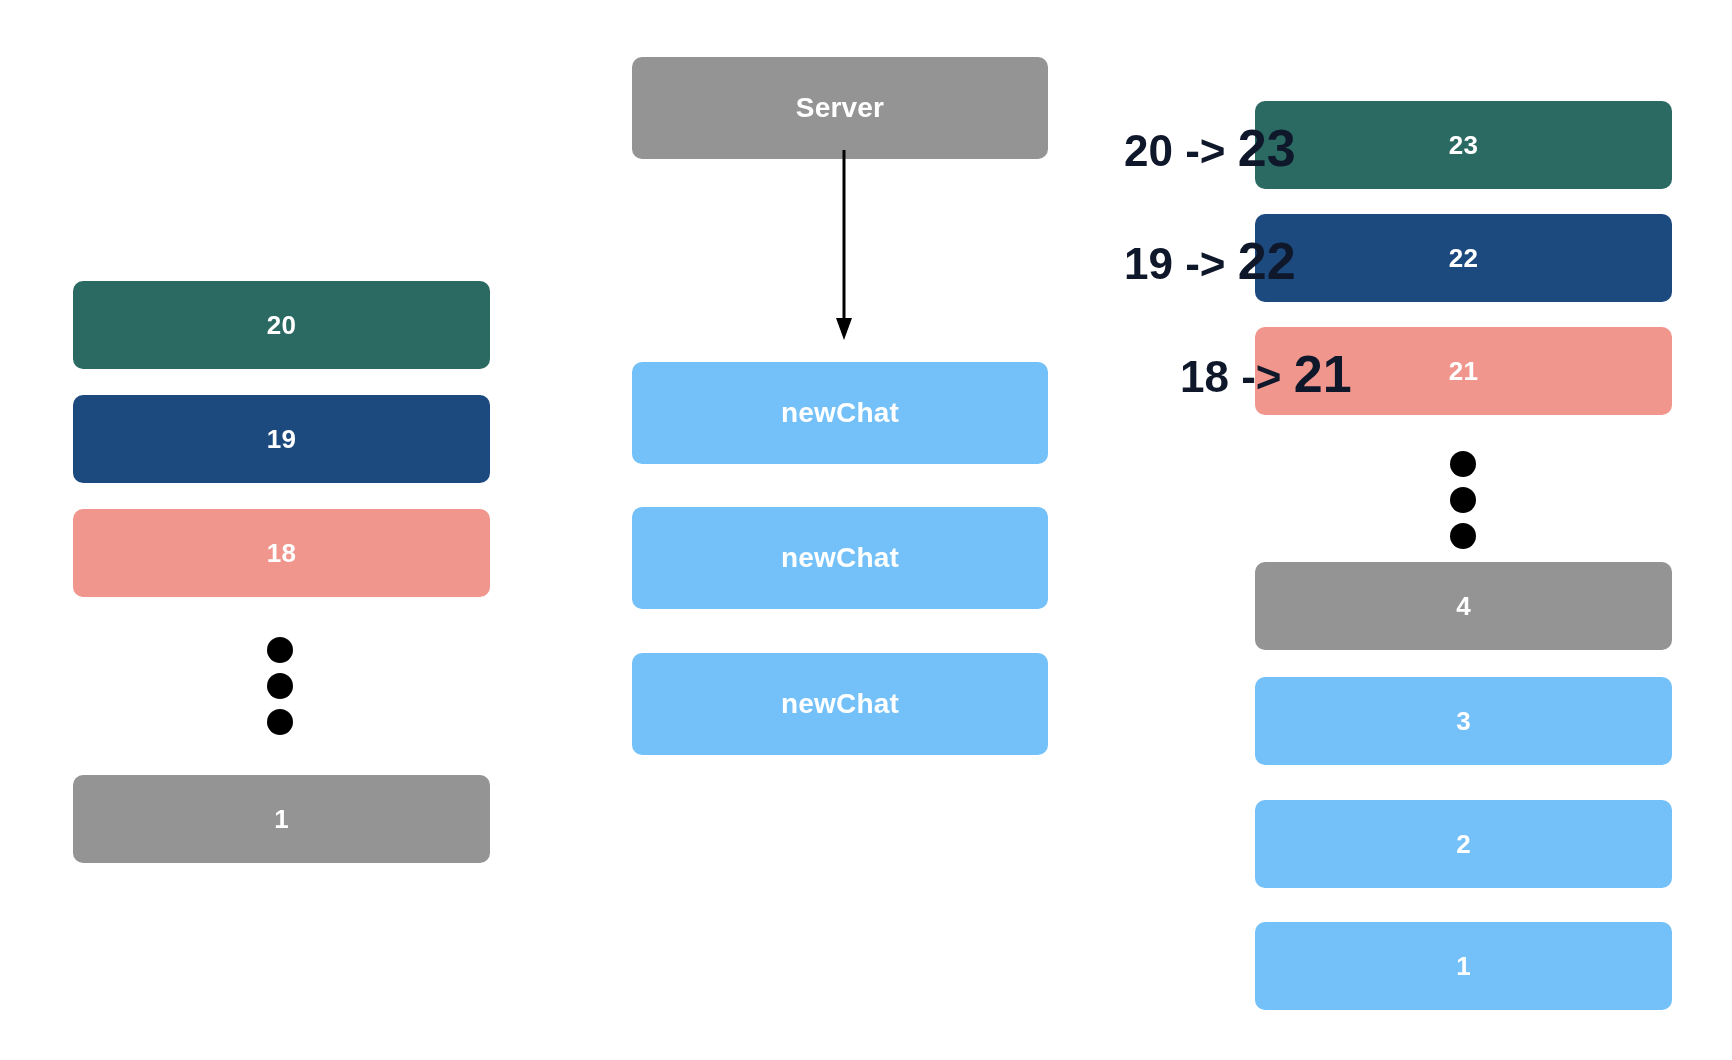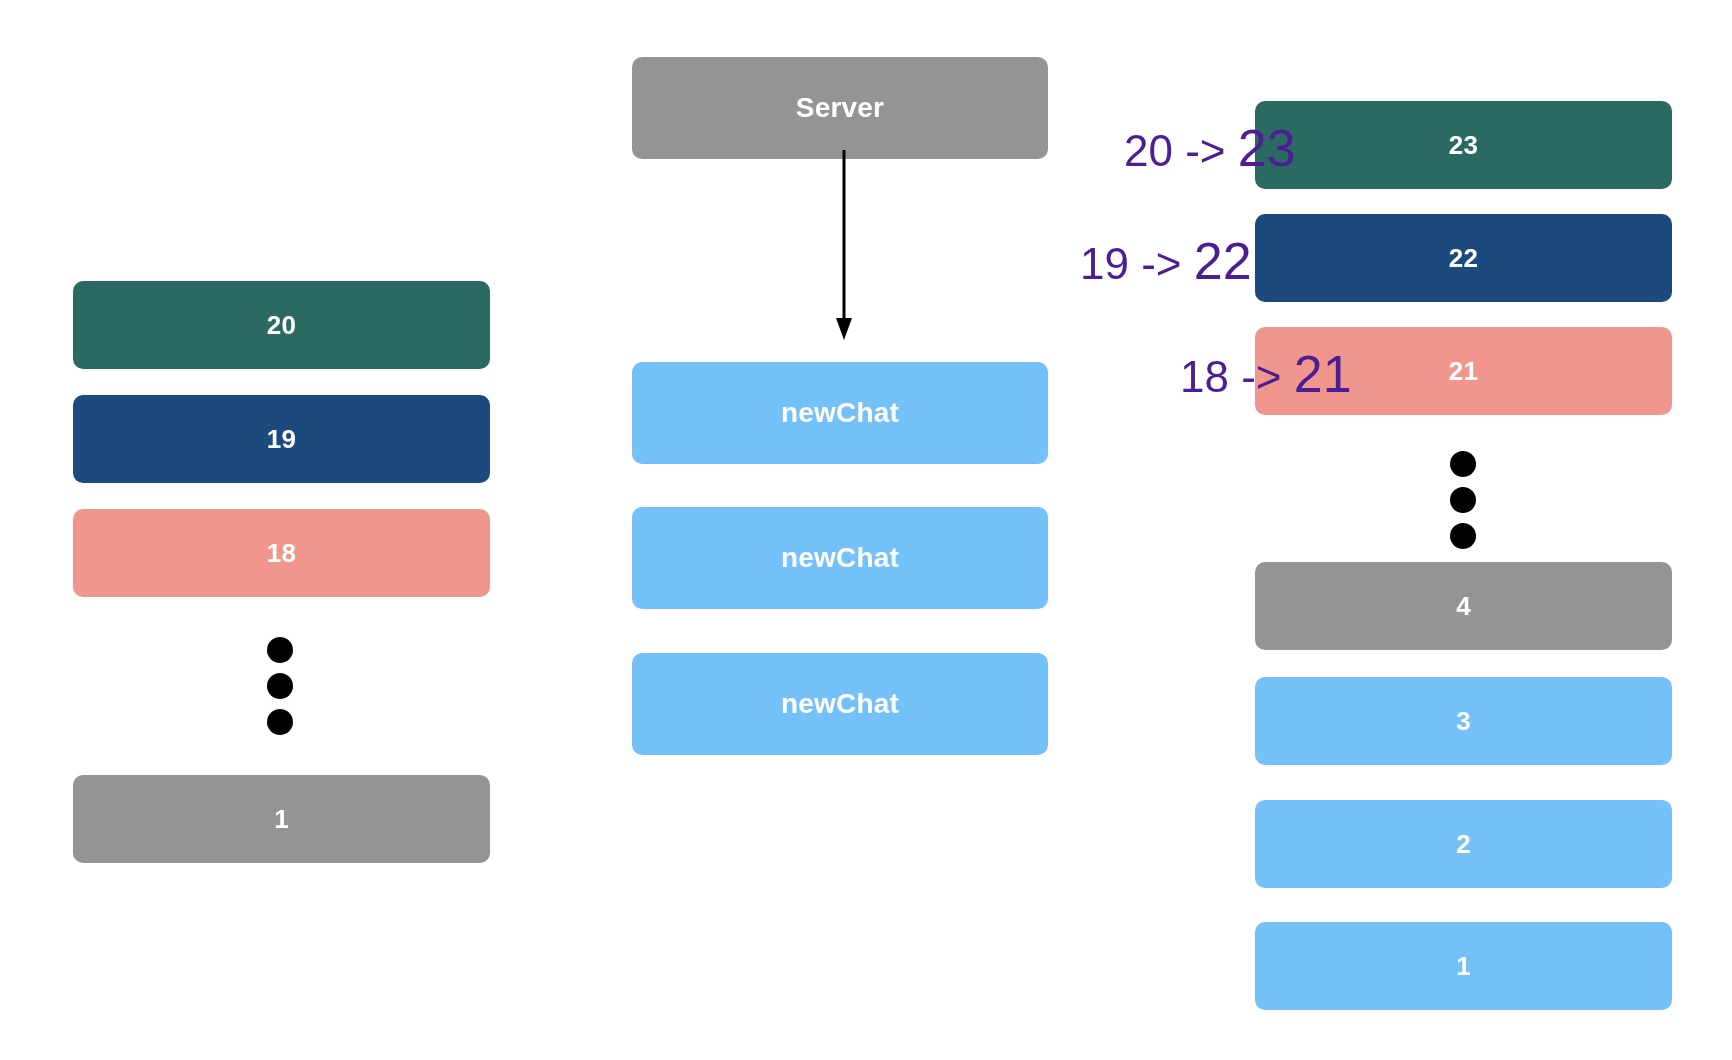--- a/index.html
+++ b/index.html
@@ -70,24 +70,24 @@
 
   
   .arrow-svg {
     position: absolute;
     overflow: visible;
   }
 
   
   .map-label {
     position: absolute;
-    color: #4c1d95;
+    color: #0f172a;
     font-size: 44px;
     font-family: "Liberation Sans", sans-serif;
-    font-weight: normal;
+    font-weight: bold;
     white-space: nowrap;
     line-height: 1;
     z-index: 5;
     pointer-events: none;
   }
   .map-label .from {
     font-size: 44px;
   }
   .map-label .arrow-txt {
     font-size: 44px;
@@ -183,21 +183,21 @@
     </div>
 
     <div class="box" style="left:1255px; top:922px; background:#74c0f8;">
       <span class="box-label">1</span>
     </div>
 
     <div class="map-label" style="left:1124px; top:122px;">
       <span class="from">20</span><span class="arrow-txt" style="white-space: pre;"> -&gt; </span><span class="to">23</span>
     </div>
 
-    <div class="map-label" style="left:1080px; top:235px;">
+    <div class="map-label" style="left:1124px; top:235px;">
       <span class="from">19</span><span class="arrow-txt" style="white-space: pre;"> -&gt; </span><span class="to">22</span>
     </div>
 
     <div class="map-label" style="left:1180px; top:348px;">
       <span class="from">18</span><span class="arrow-txt" style="white-space: pre;"> -&gt; </span><span class="to">21</span>
     </div>
   </div>
 
 </div>
 

